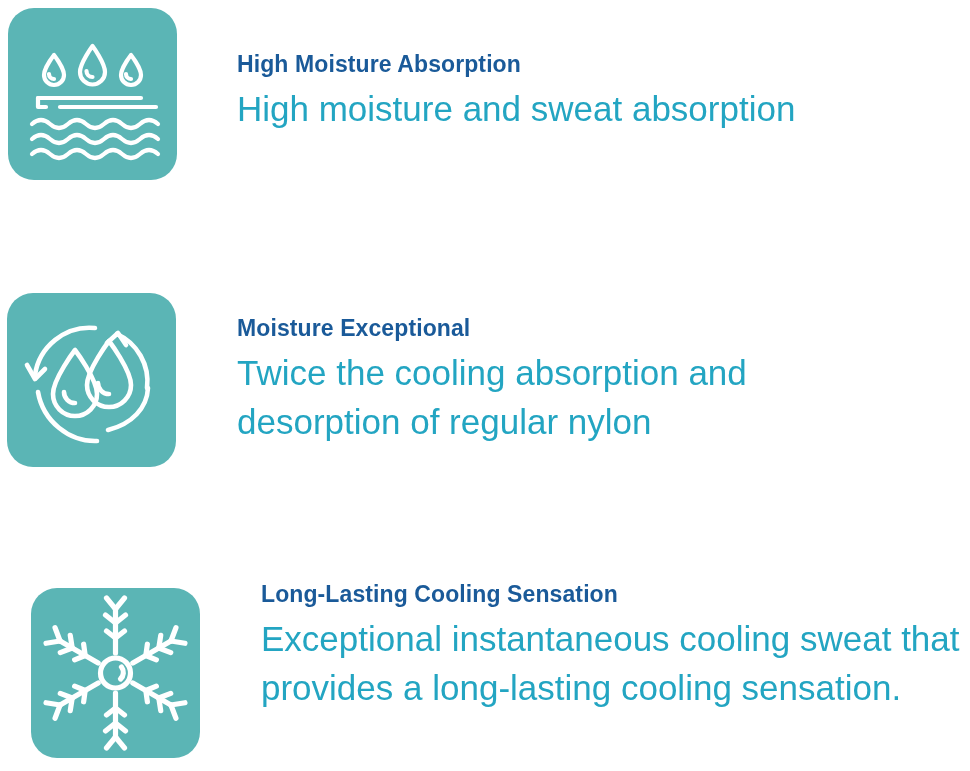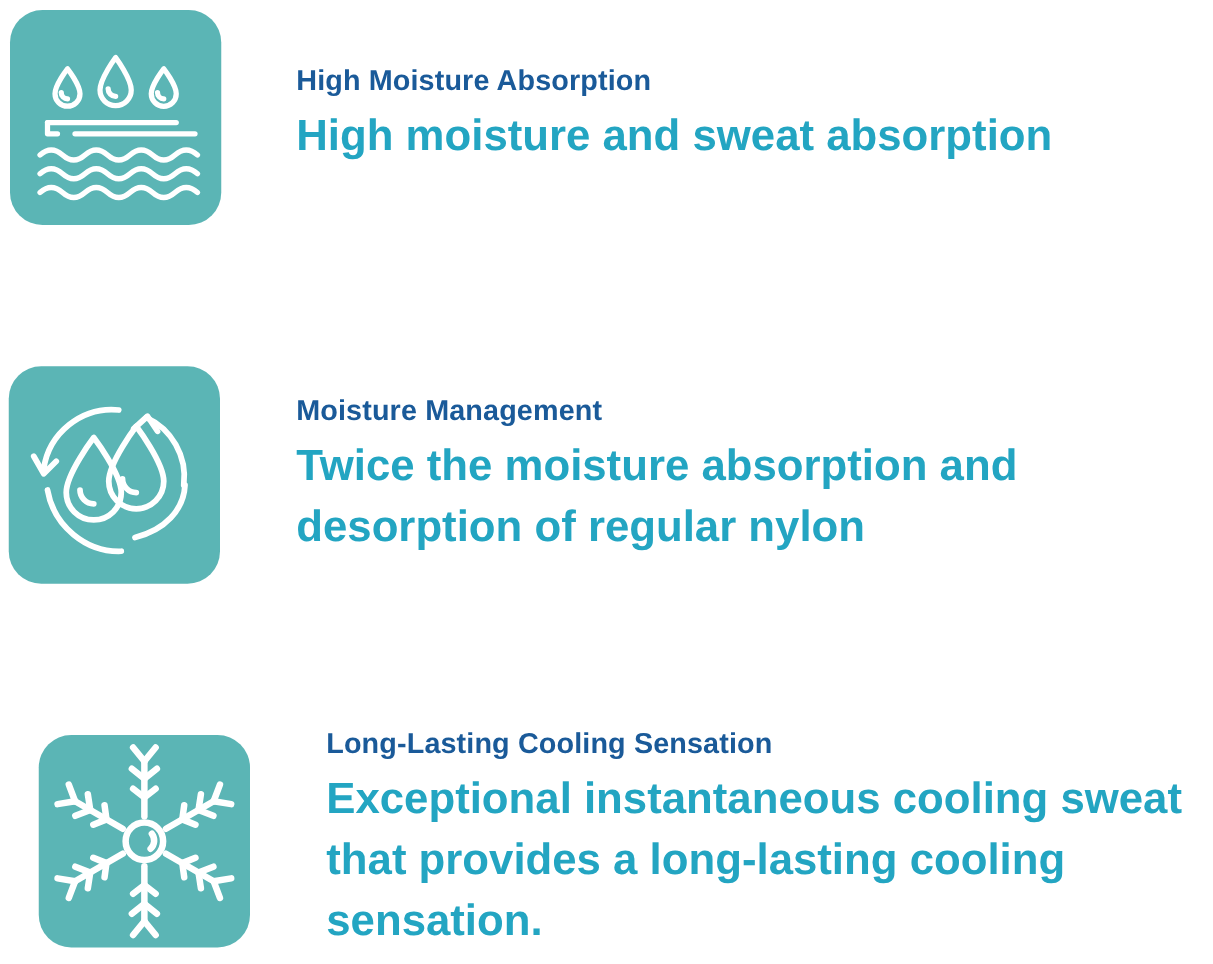--- a/index.html
+++ b/index.html
@@ -65,21 +65,21 @@
     font-size: 23px;
     font-weight: bold;
     line-height: 40px;
     color: #1a5a99;
     letter-spacing: 0.1px;
     white-space: nowrap;
   }
   .feature-desc {
     margin: 0;
     font-size: 35px;
-    font-weight: bold;
+    font-weight: normal;
     line-height: 49px;
     color: #23a5c2;
     letter-spacing: 0px;
   }
   #row-0 .feature-desc { white-space: nowrap; }
   #row-1 .feature-desc { max-width: 680px; }
   #row-2 .feature-desc { max-width: 740px; }
 </style>
 </head>
 <body>
@@ -138,22 +138,22 @@
           <path d="M68 57 C68 57 46 86 46 101 a22 22 0 0 0 44 0 C90 86 68 57 68 57 Z"></path>
           <path d="M57 99 a11 11 0 0 0 11 11"></path>
 
           <path d="M102 48 C102 48 80 77 80 92 a22 22 0 0 0 44 0 C124 77 102 48 102 48 Z"></path>
           <path d="M91 90 a11 11 0 0 0 11 11"></path>
         </g>
       </svg>
     </div>
 
     <div class="feature-text">
-      <p class="feature-title">Moisture Management</p>
-      <p class="feature-desc">Twice the moisture absorption and desorption of regular nylon</p>
+      <p class="feature-title">Moisture Exceptional</p>
+      <p class="feature-desc">Twice the cooling absorption and desorption of regular nylon</p>
     </div>
   </div>
 
   <div class="feature-row" id="row-2">
 
     <div class="icon-tile">
       <svg viewBox="0 0 169 170" xmlns="http://www.w3.org/2000/svg" aria-hidden="true">
         <g fill="none" stroke="#ffffff" stroke-width="5.2" stroke-linecap="round" stroke-linejoin="round">
           <g transform="translate(84.5,85)">
 

